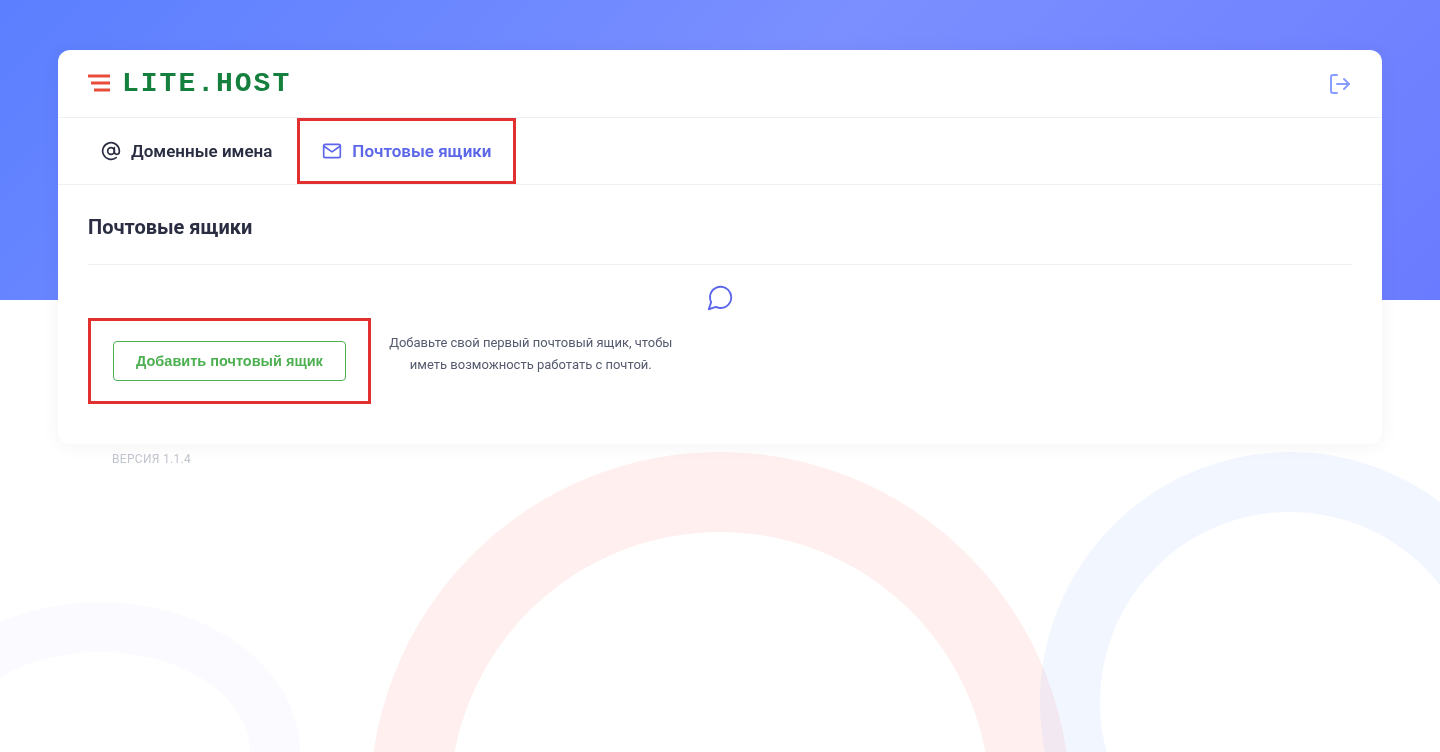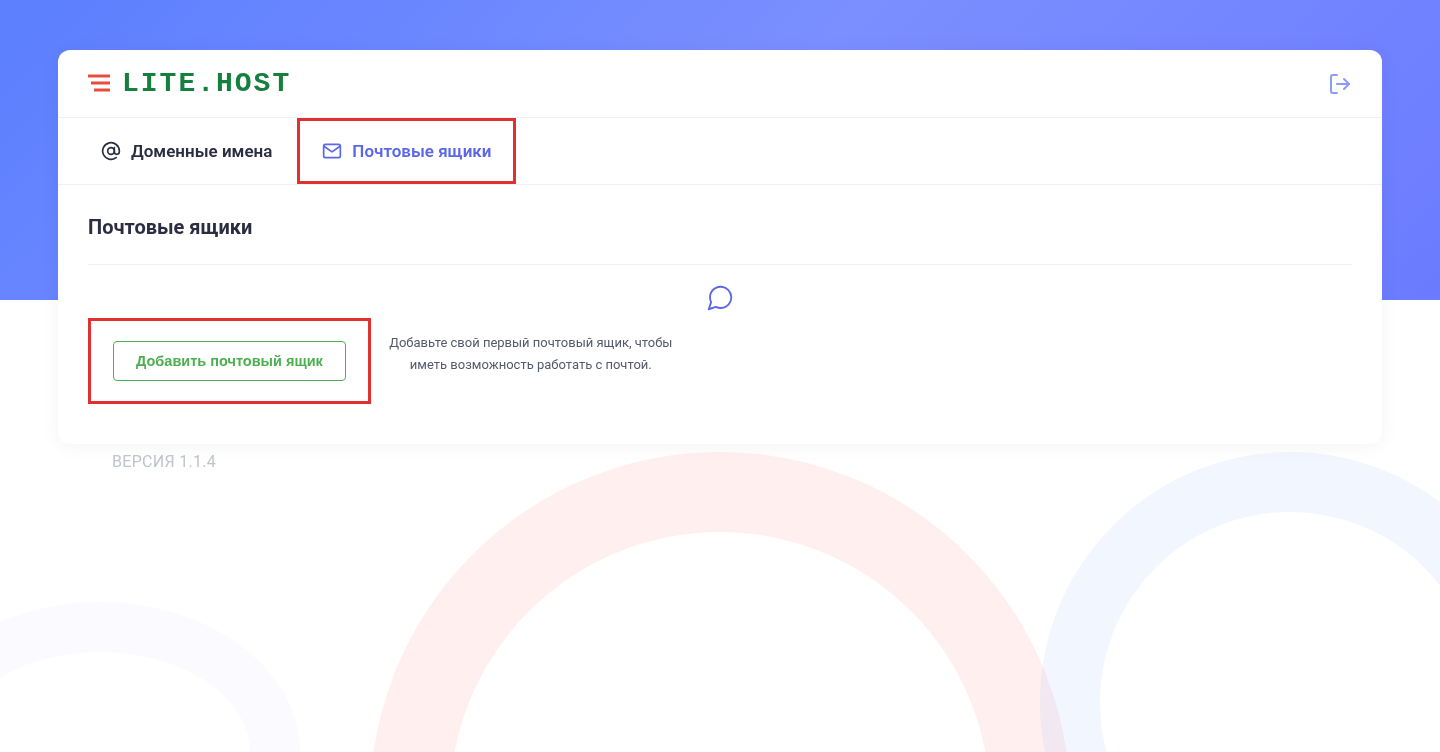--- a/index.html
+++ b/index.html
@@ -169,21 +169,21 @@
       font-size: 13px;
       color: #555a6e;
       text-align: center;
       line-height: 1.7;
       max-width: 320px;
     }
     .version-text {
       position: relative;
       z-index: 1;
       margin: 8px 0 0 112px;
-      font-size: 16px;
+      font-size: 12px;
       color: #c0c4cc;
       letter-spacing: 0.3px;
     }
   </style>
 </head>
 <body>
 
 <div class="bg-gradient"></div>
 <div class="bg-decoration">
   <div class="bg-wave"></div>

